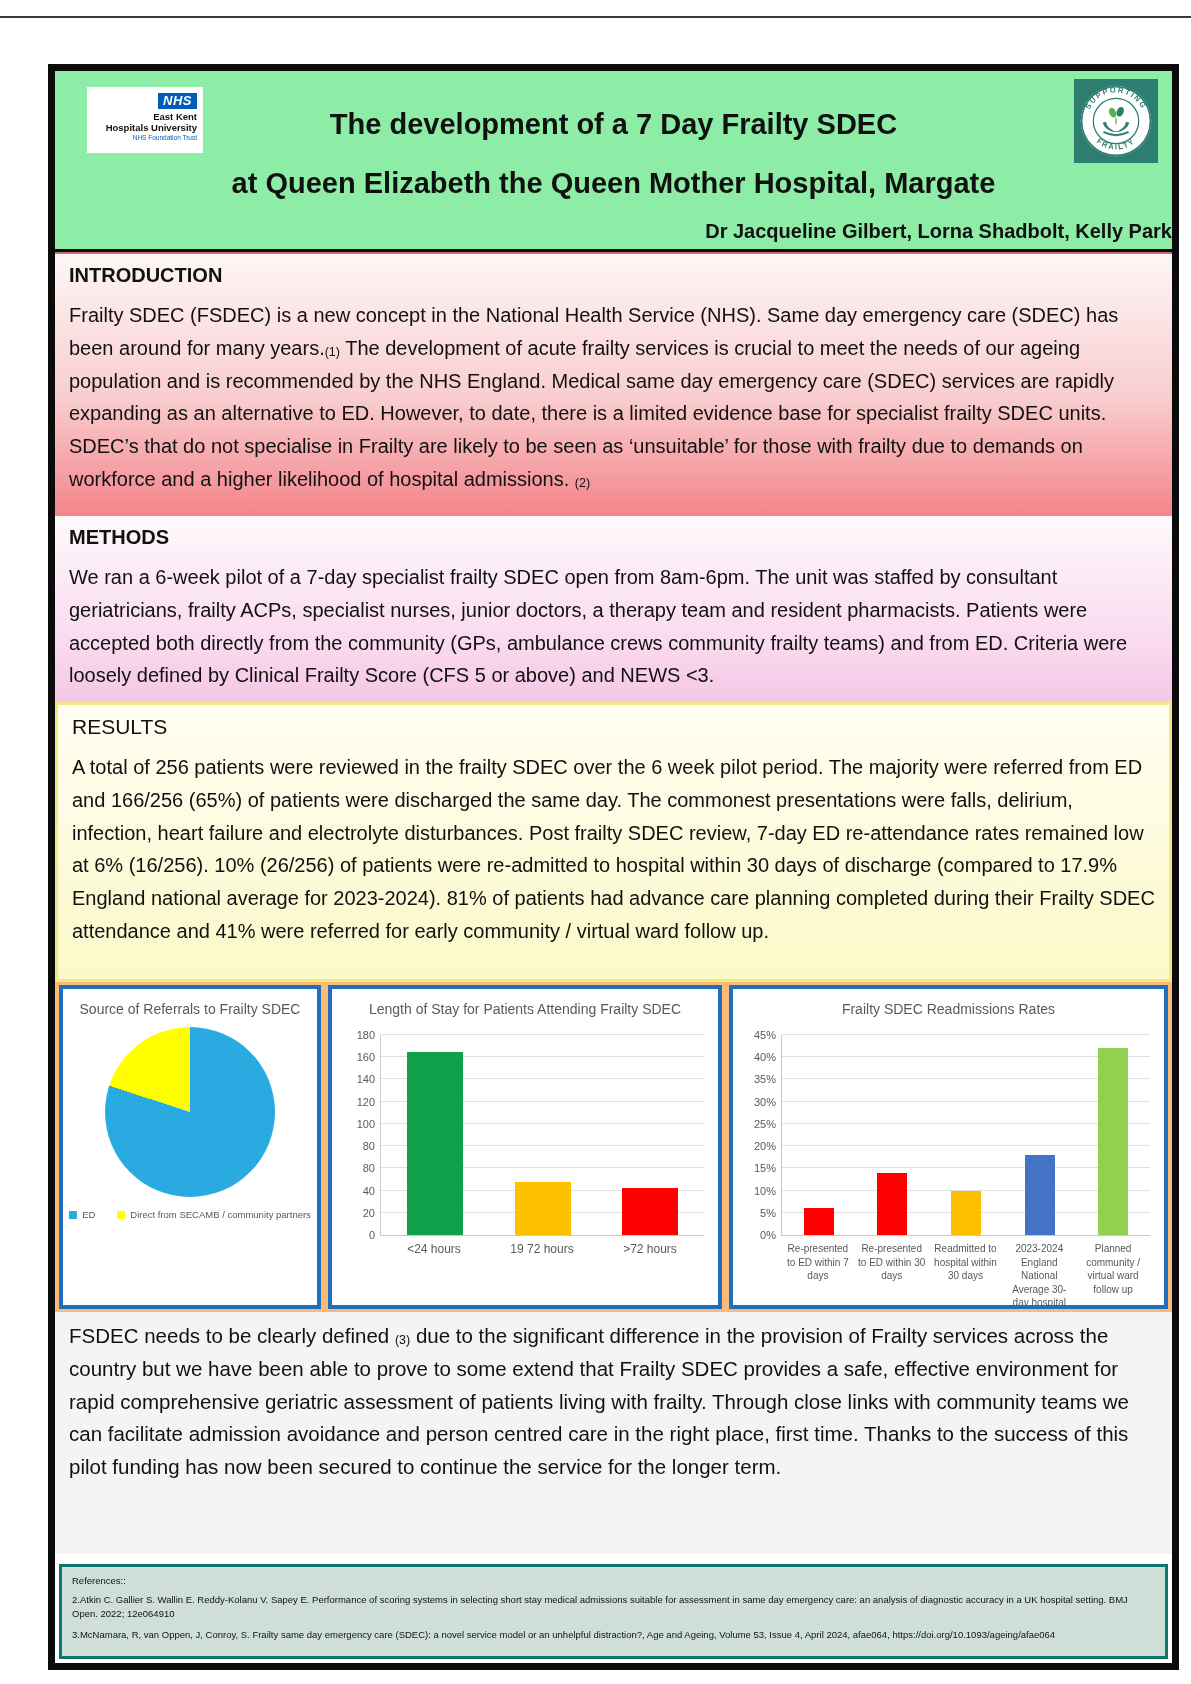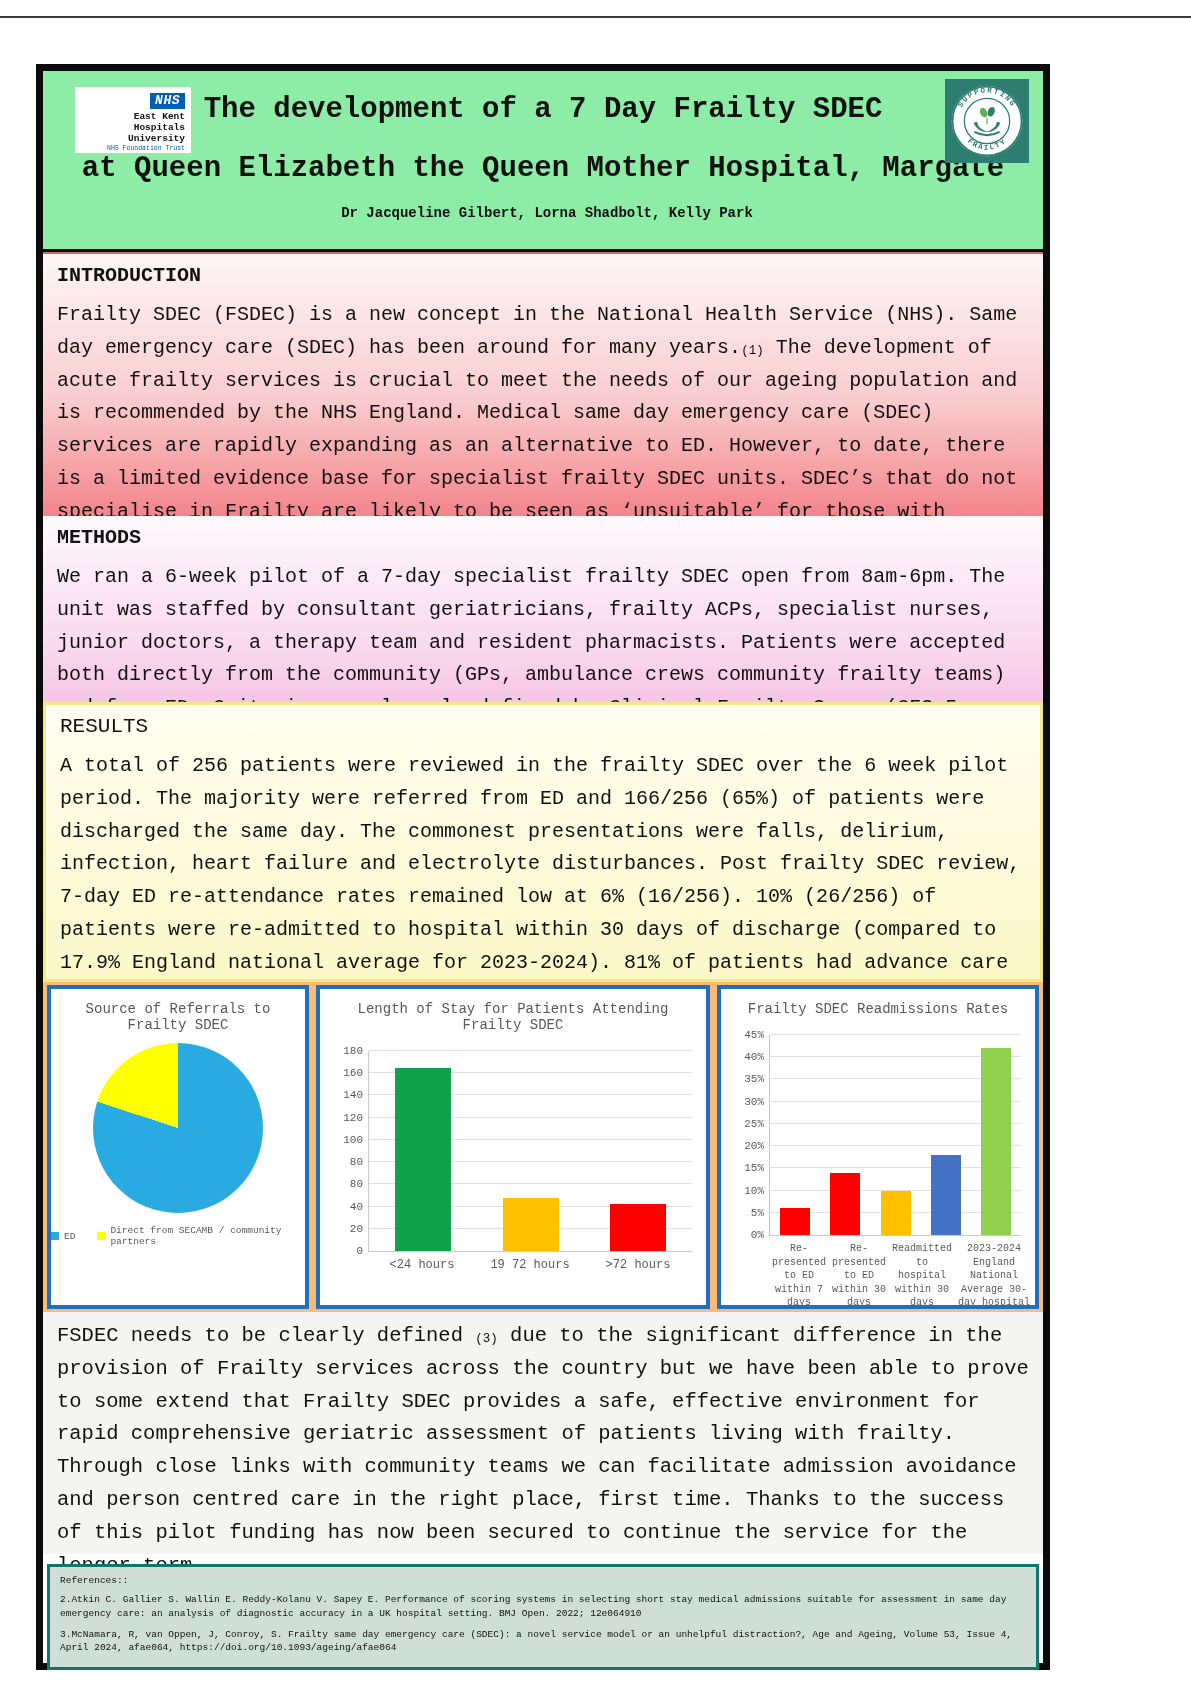--- a/index.html
+++ b/index.html
@@ -1,35 +1,35 @@
 <!DOCTYPE html>
 <html style="--header-green: #8deda6; --nhs-blue: #005eb8; --frailty-teal: #2e7d71; --chart-border-blue: #1e6fc0; --refs-bg: #cfdfd7;"><head>
 <meta charset="utf-8">
 <style>
   html,body{margin:0;padding:0;background:#ffffff;}
   body{width:1191px;height:1684px;position:relative;overflow:hidden;
        font-family:"Liberation Sans","DejaVu Sans",sans-serif;color:#111;}
   .top-rule{position:absolute;left:0;top:16px;width:1191px;border-top:2px solid #3a3a3a;}
-  .poster{position:absolute;left:36px;top:64px;width:1014px;height:1606px;
+  .poster{position:absolute;left:48px;top:64px;width:1131px;height:1606px;
           border:7px solid #0b0b0b;box-sizing:border-box;background:#fff;
-          display:flex;flex-direction:column;font-family:Liberation Mono, monospace;}
+          display:flex;flex-direction:column;}
   
   .header{height:178px;background:var(--header-green,#8deda6);position:relative;
           border-bottom:3px solid #0b0b0b;flex:0 0 auto;}
   .nhs-box{position:absolute;left:32px;top:16px;width:116px;height:66px;background:#fff;
            padding:4px 6px;box-sizing:border-box;text-align:right;}
   .nhs-lozenge{display:inline-block;background:var(--nhs-blue,#005eb8);color:#fff;
                font-style:italic;font-weight:bold;font-size:13px;line-height:16px;
                padding:0 5px;letter-spacing:.5px;}
   .nhs-l1{font-size:9.5px;font-weight:bold;line-height:11px;margin-top:2px;}
   .nhs-l2{font-size:9.5px;font-weight:bold;line-height:11px;}
   .nhs-l3{font-size:6.5px;color:var(--nhs-blue,#005eb8);line-height:9px;}
-  .title1{text-align:center;font-weight:bold;font-size:29px;padding-top:22px;}
+  .title1{text-align:center;font-weight:bold;font-size:29px;padding-top:37px;}
   .title2{text-align:center;font-weight:bold;font-size:29px;padding-top:26px;}
-  .authors{text-align:center;font-weight:bold;font-size:14px;padding-top:20px;margin-left:8px;}
+  .authors{text-align:right;font-weight:bold;font-size:20px;padding-top:20px;margin-left:8px;}
   .frailty-logo{position:absolute;right:14px;top:8px;width:84px;height:84px;}
   
   .section{box-sizing:border-box;padding:8px 14px;flex:0 0 auto;}
   .section h2{margin:2px 0 12px 0;font-size:20px;}
   .section .body{font-size:20px;line-height:1.64;}
   .refmark{font-size:12.5px;vertical-align:-1px;}
   .intro{height:264px;background:linear-gradient(180deg,#fdf6f6 0%,#f9cdcf 55%,#f3848a 100%);
          border-top:2px solid #c96f74;}
   .methods{height:186px;background:linear-gradient(180deg,#fef9fc 0%,#f9d9ee 70%,#f5c6e5 100%);}
   .results{height:280px;background:linear-gradient(180deg,#fffef2 0%,#fbf8c8 100%);

